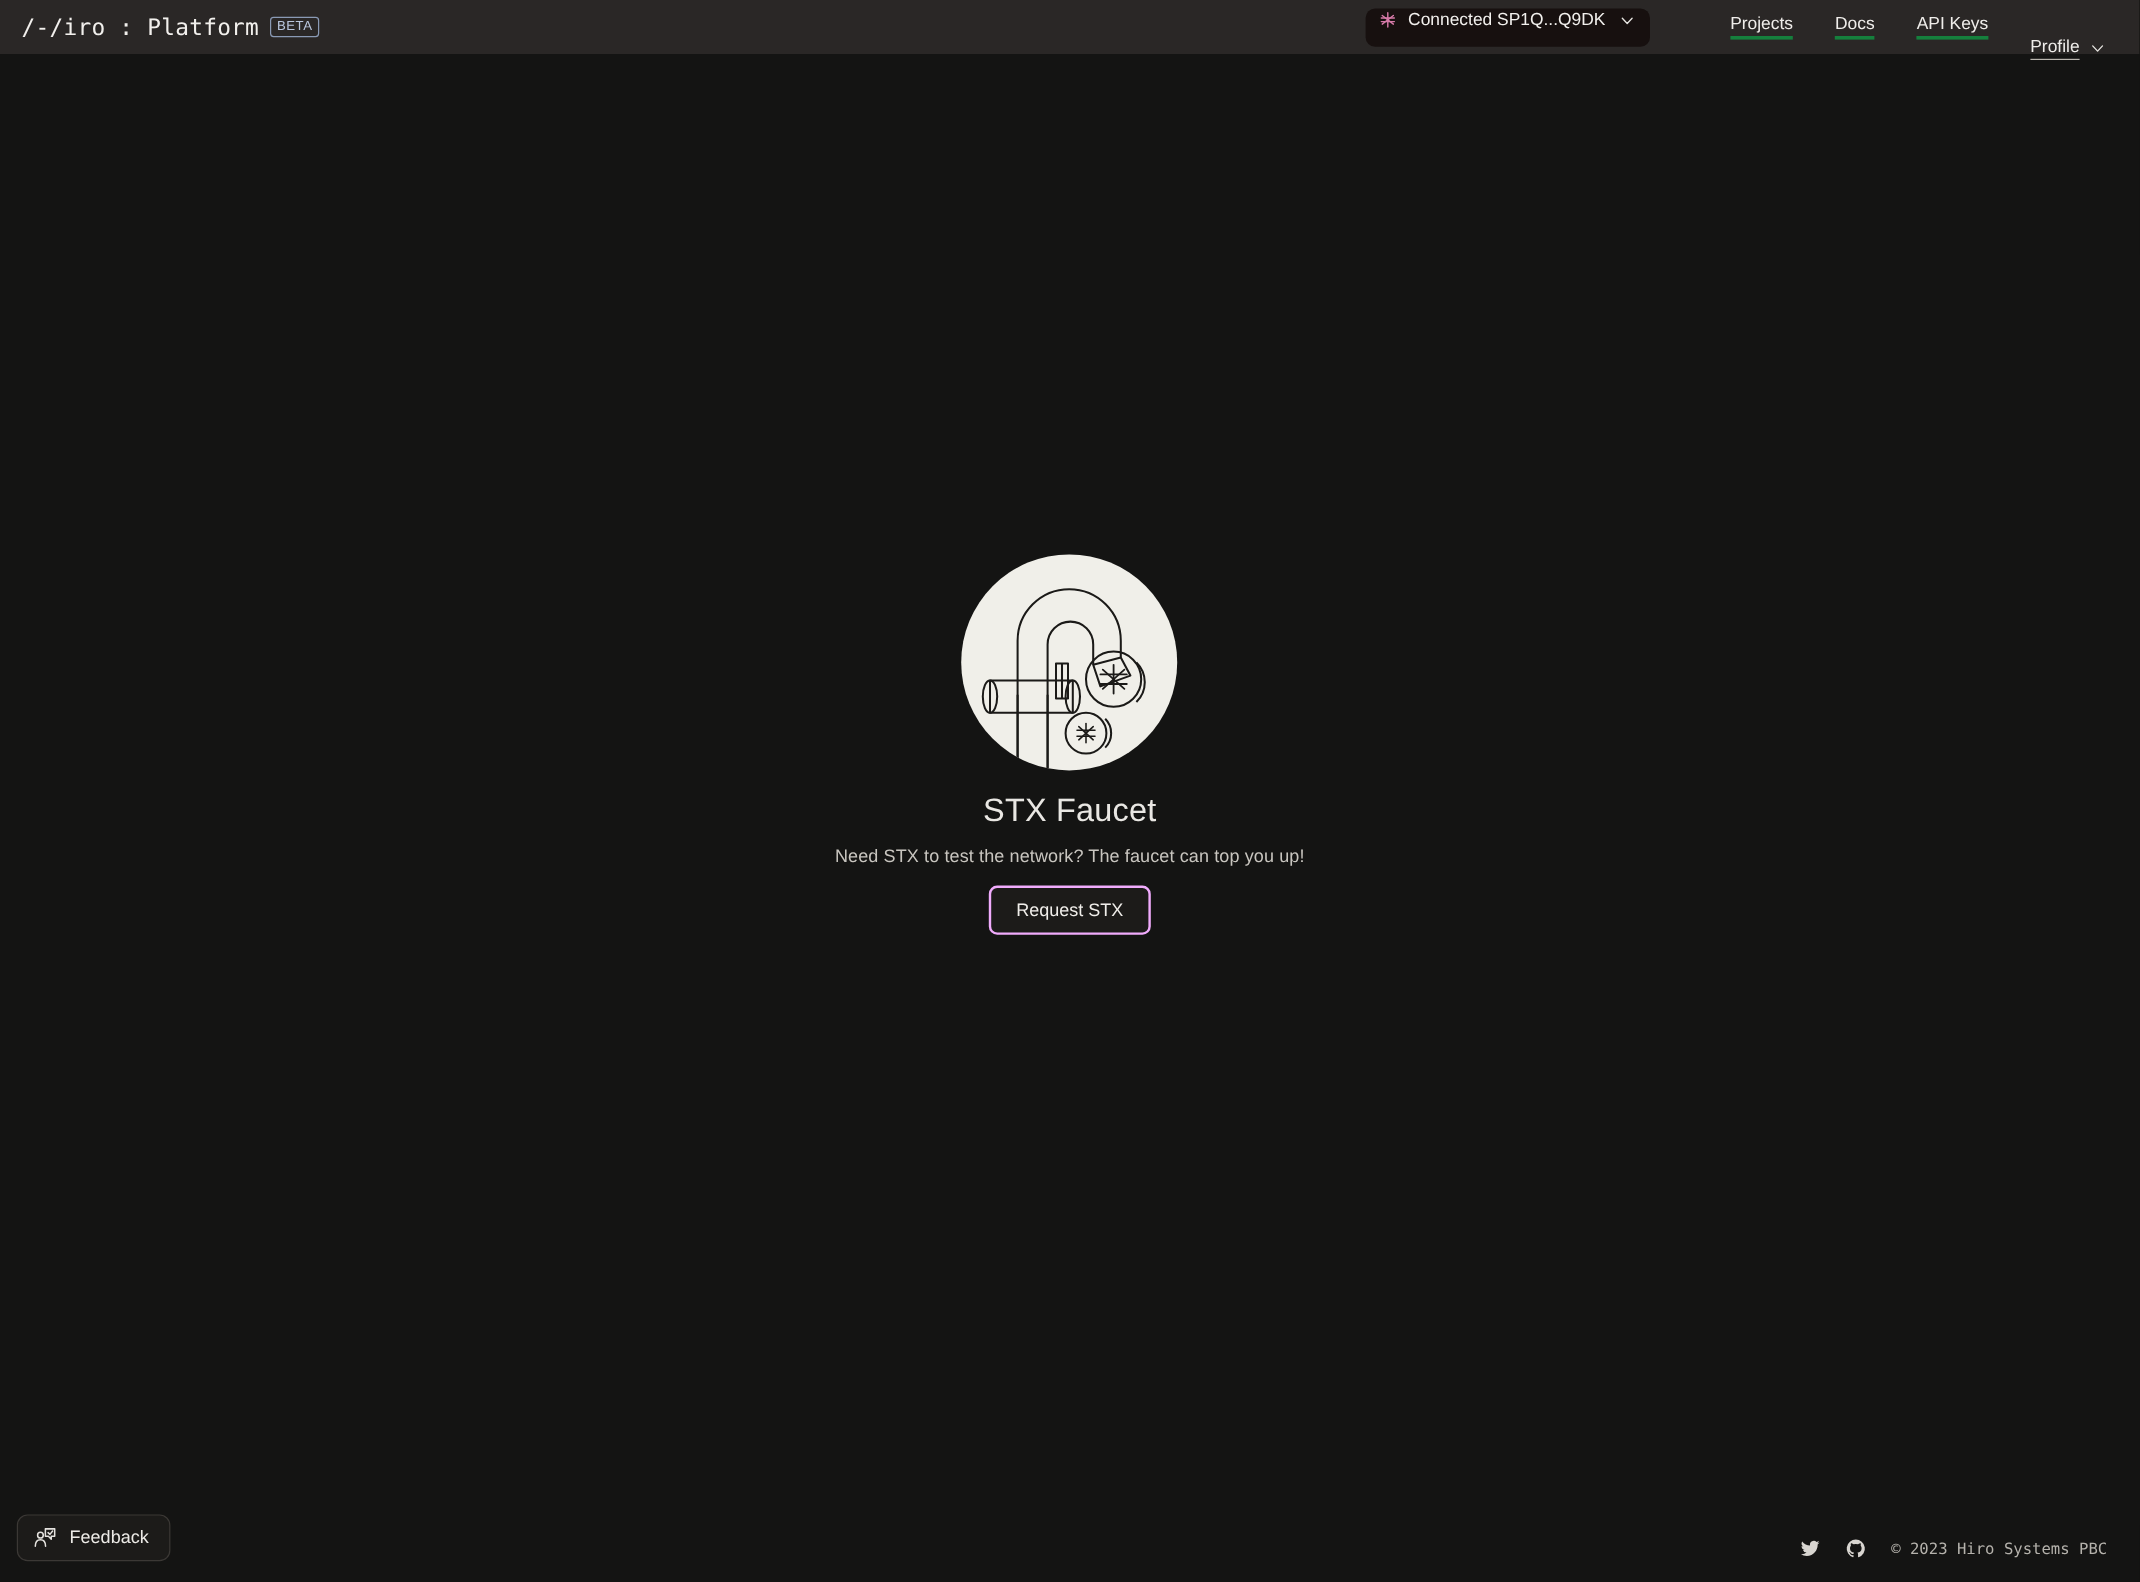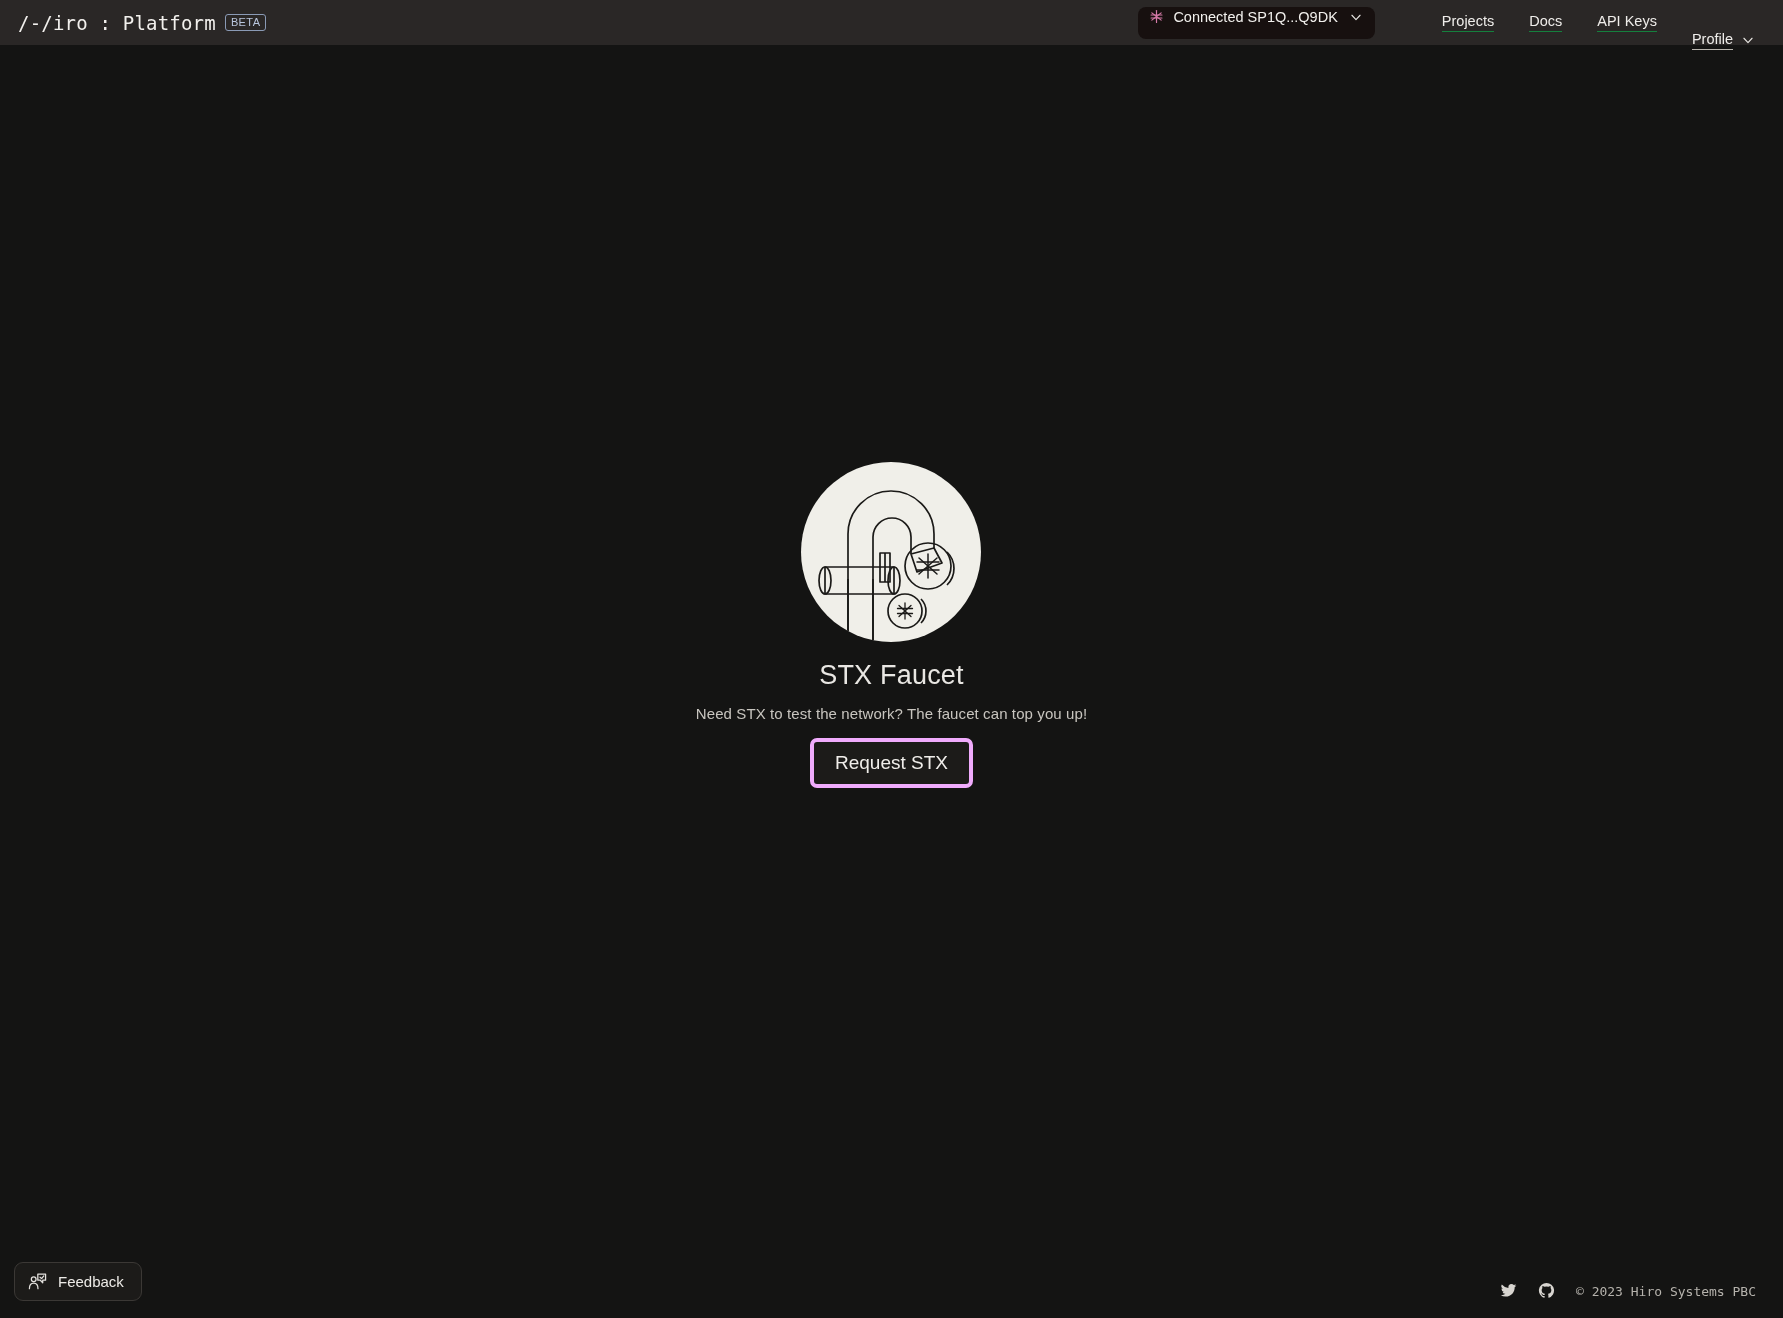--- a/index.html
+++ b/index.html
@@ -91,21 +91,21 @@
     width: 14px; height: 14px;
     display: block;
     flex: 0 0 auto;
     margin-left: 2px;
   }
 
   .nav-link {
     font-size: 14.5px;
     color: #efedea;
     text-decoration: none;
-    border-bottom: 1px solid #15803d;
+    border-bottom: 3px solid #15803d;
     padding-bottom: 2px;
     margin-left: 35px;
     cursor: pointer;
     white-space: nowrap;
   }
 
   .nav-profile {
     display: flex;
     align-items: center;
     gap: 6px;
@@ -160,25 +160,25 @@
   .hero-sub {
     margin-top: 14px;
     font-size: 15px;
     color: #c8c5bf;
     letter-spacing: 0.1px;
   }
 
   .request-btn {
     margin-top: 16px;
     background: #1c1b19;
-    border: 4px solid #f0abfc;
+    border: 2px solid #f0abfc;
     border-radius: 7px;
     color: #f0eeea;
     font-family: "Liberation Sans", sans-serif;
-    font-size: 19px;
+    font-size: 15px;
     padding: 10px 21px;
     cursor: pointer;
   }
 
   
   .feedback-btn {
     position: absolute;
     left: 14px;
     bottom: 17px;
     display: flex;

